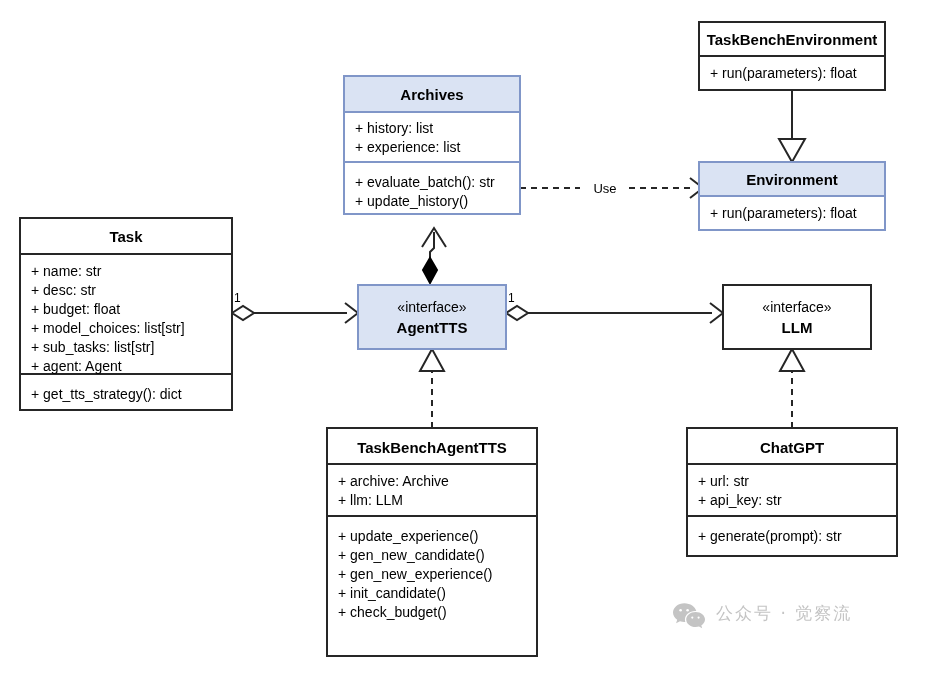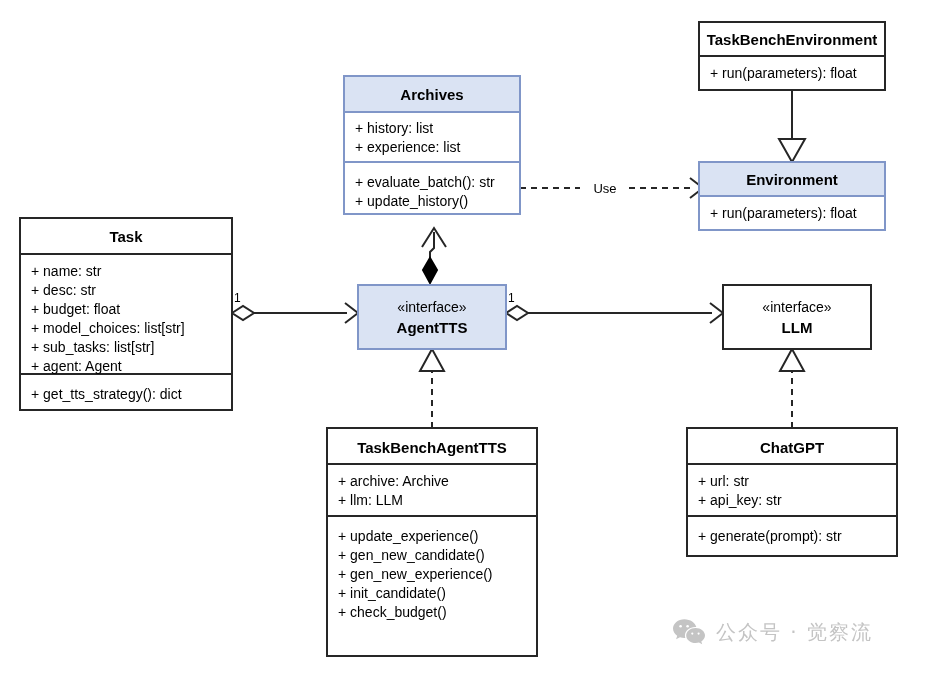--- a/index.html
+++ b/index.html
@@ -104,26 +104,26 @@
   }
   .mult-label {
     font-family: "Liberation Sans", sans-serif;
     font-size: 12px;
     fill: #000000;
     text-anchor: start;
   }
   .watermark {
     position: absolute;
     left: 672px;
-    top: 618px;
+    top: 602px;
     display: flex;
-    align-items: flex-end;
+    align-items: flex-start;
     gap: 10px;
     color: #c4c4c4;
-    font-size: 20px;
+    font-size: 17px;
     letter-spacing: 2px;
     font-family: "DejaVu Sans", sans-serif;
     user-select: none;
   }
   .watermark .wm-icon {
     display: block;
     line-height: 0;
   }
 </style>
 </head>

